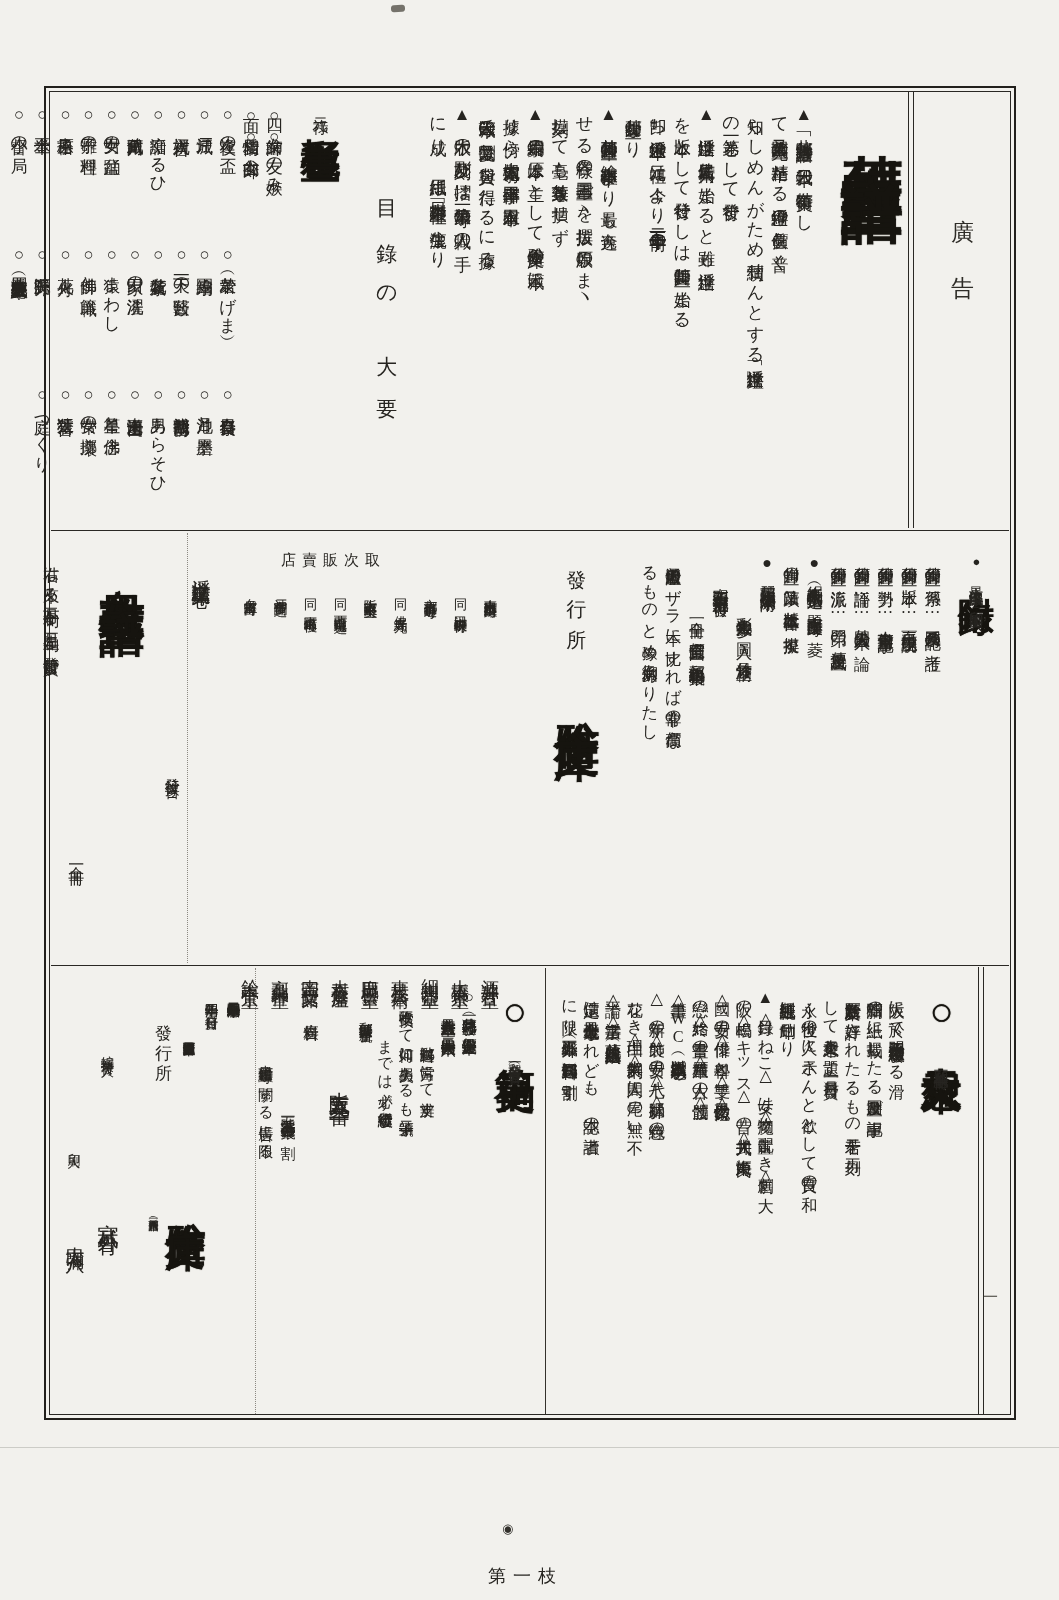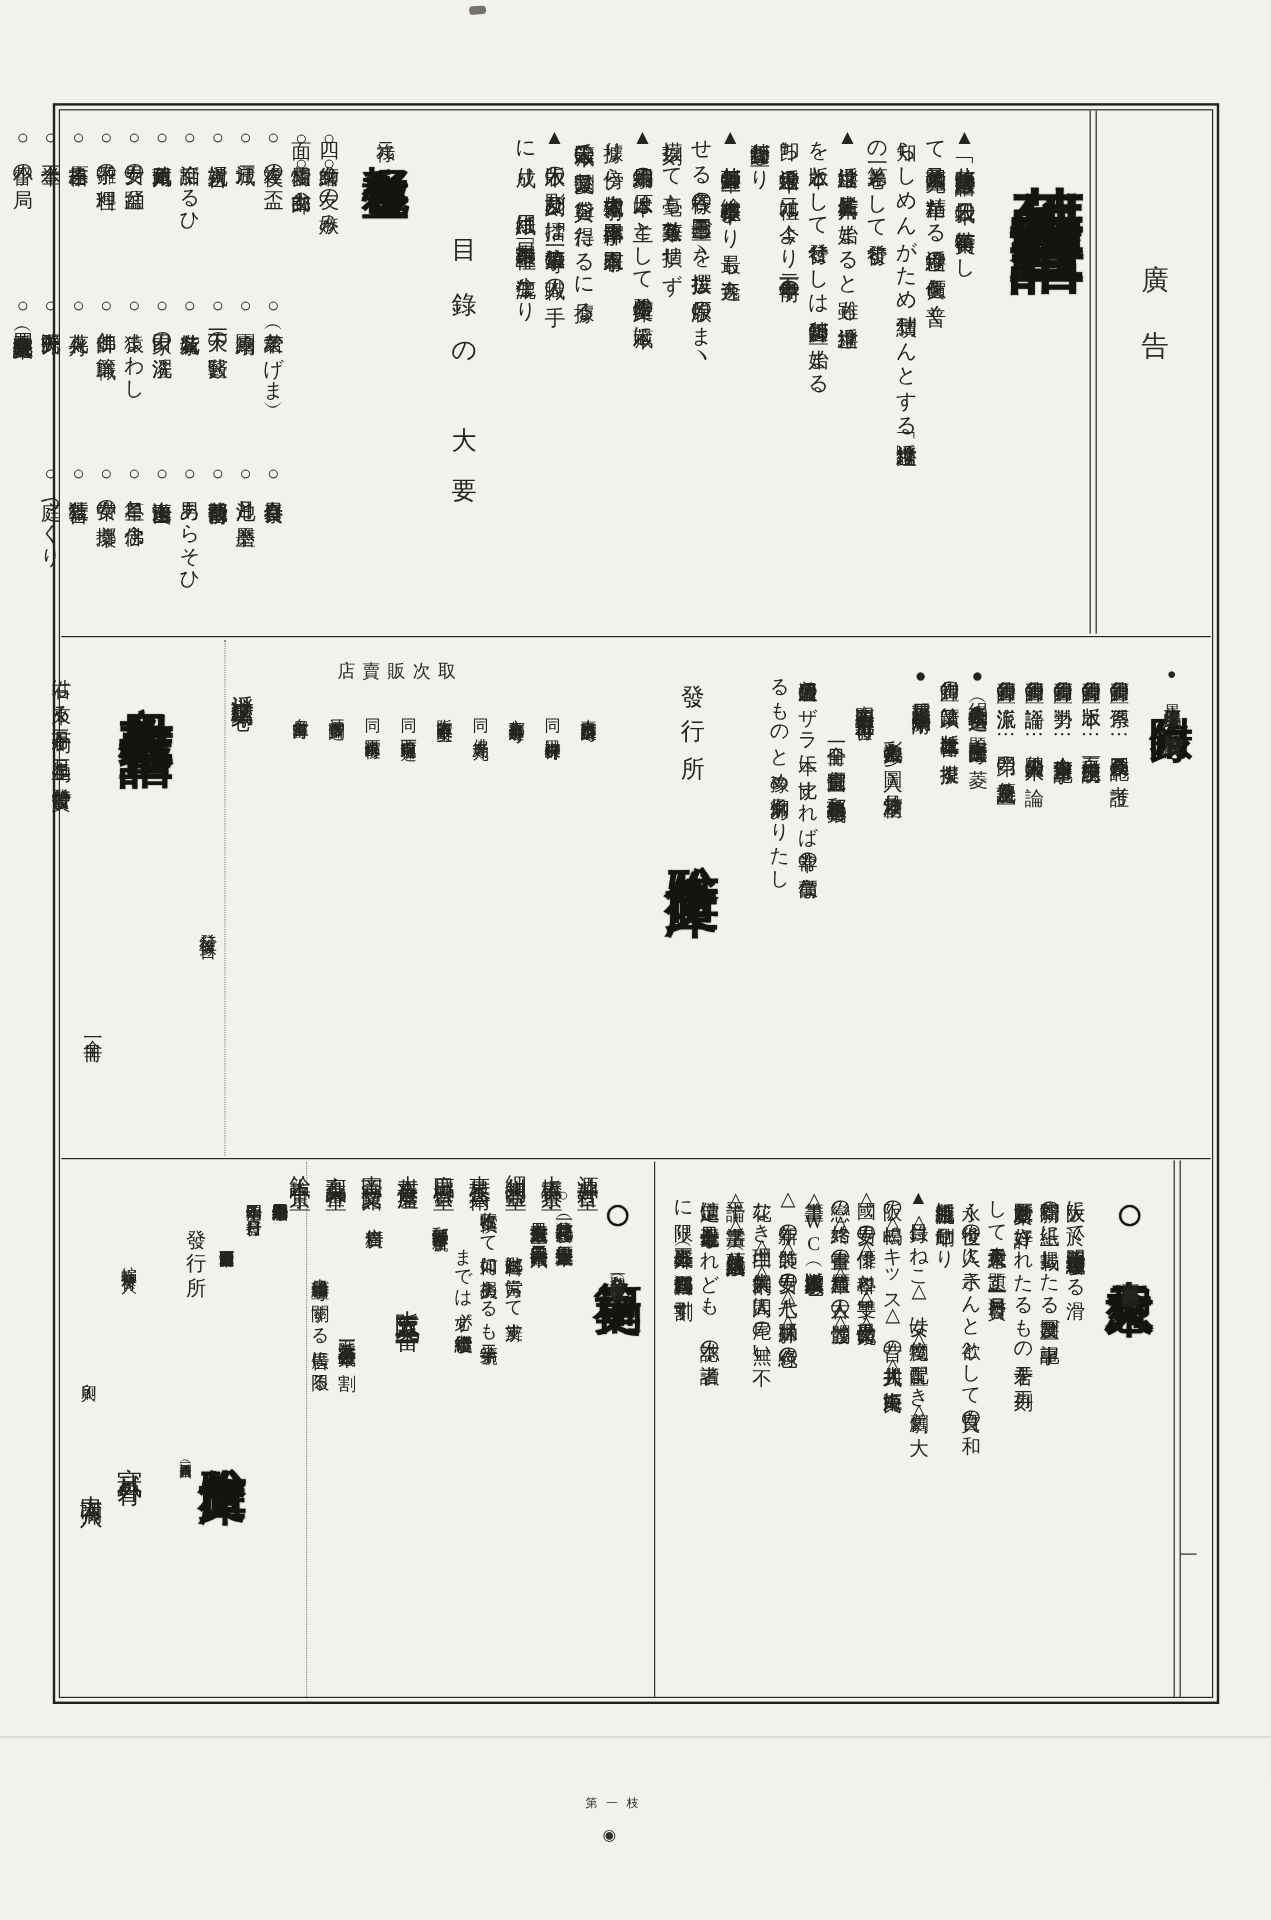--- a/index.html
+++ b/index.html
@@ -86,21 +86,21 @@
   .colo-address{right:57px;top:64px;font-size:12.5px;}
   .colo-publabel{right:80px;top:42px;font-size:17px;letter-spacing:20px;}
   .colo-pubname{right:42px;top:222px;font-size:40px;font-weight:bold;letter-spacing:2px;color:#16140f;text-shadow:0 0 1px #16140f;}
   .colo-phone{right:94px;top:244px;font-size:10px;}
   .colo-edlabel{right:138px;top:76px;font-size:13px;letter-spacing:2px;}
   .colo-edname{right:132px;top:238px;font-size:21px;letter-spacing:4px;}
   .colo-prlabel{right:172px;top:174px;font-size:12.5px;letter-spacing:2px;}
   .colo-prname{right:166px;top:262px;font-size:19px;letter-spacing:3px;}
   
   #footer-line{position:absolute;left:0;top:1447px;width:1059px;border-top:1px solid #ccccc7;}
-  #footer-mark{position:absolute;left:488px;top:1496px;font-size:10px;letter-spacing:7px;}
+  #footer-mark{position:absolute;left:488px;top:1564px;font-size:18px;letter-spacing:7px;}
   #footer-circle{position:absolute;left:502px;top:1521px;font-size:13px;color:#33312c;}
   #scan-artifact{position:absolute;left:391px;top:5px;width:14px;height:7px;background:#55524a;border-radius:3px;transform:rotate(-4deg);opacity:.8;}
 </style>
 </head>
 <body>
 
 <div id="page">
   <div id="scan-artifact"></div>
   <div id="frame"></div>
   <div class="hrule" id="hrule1"></div>

